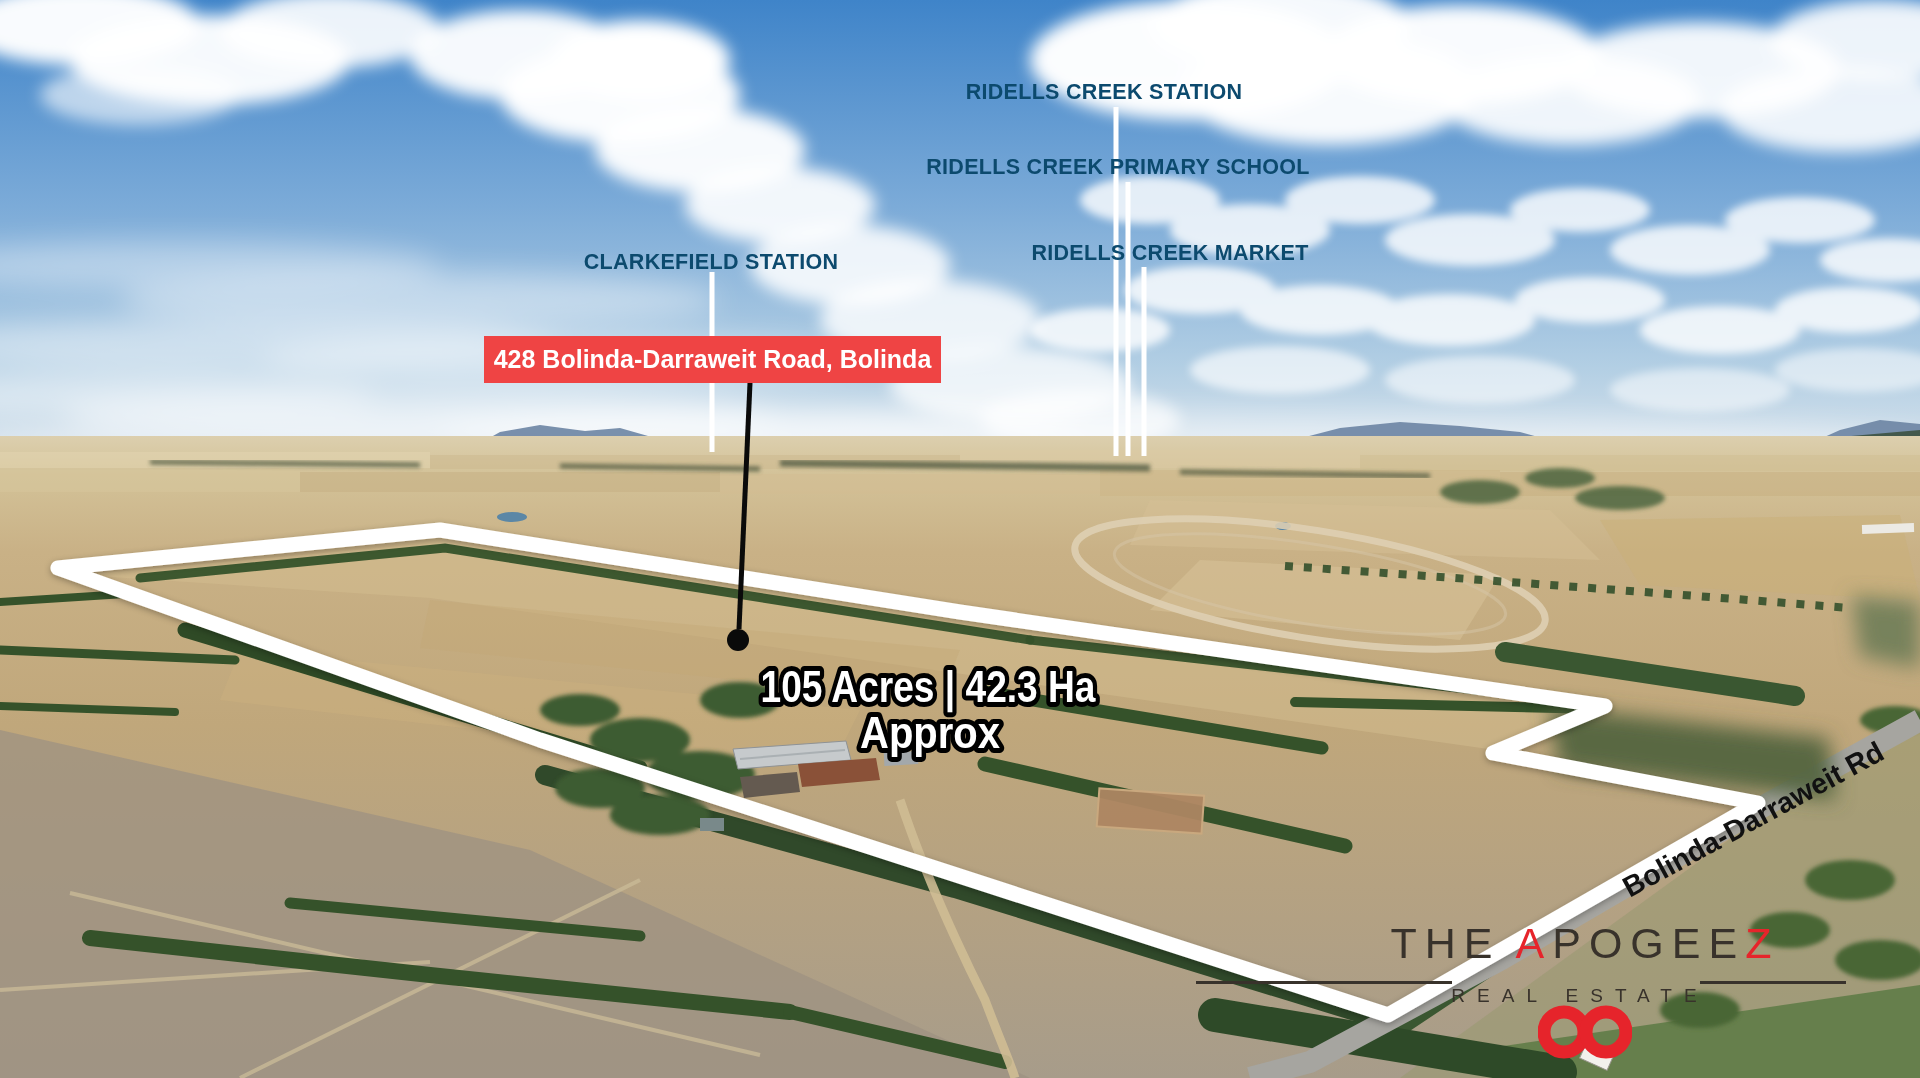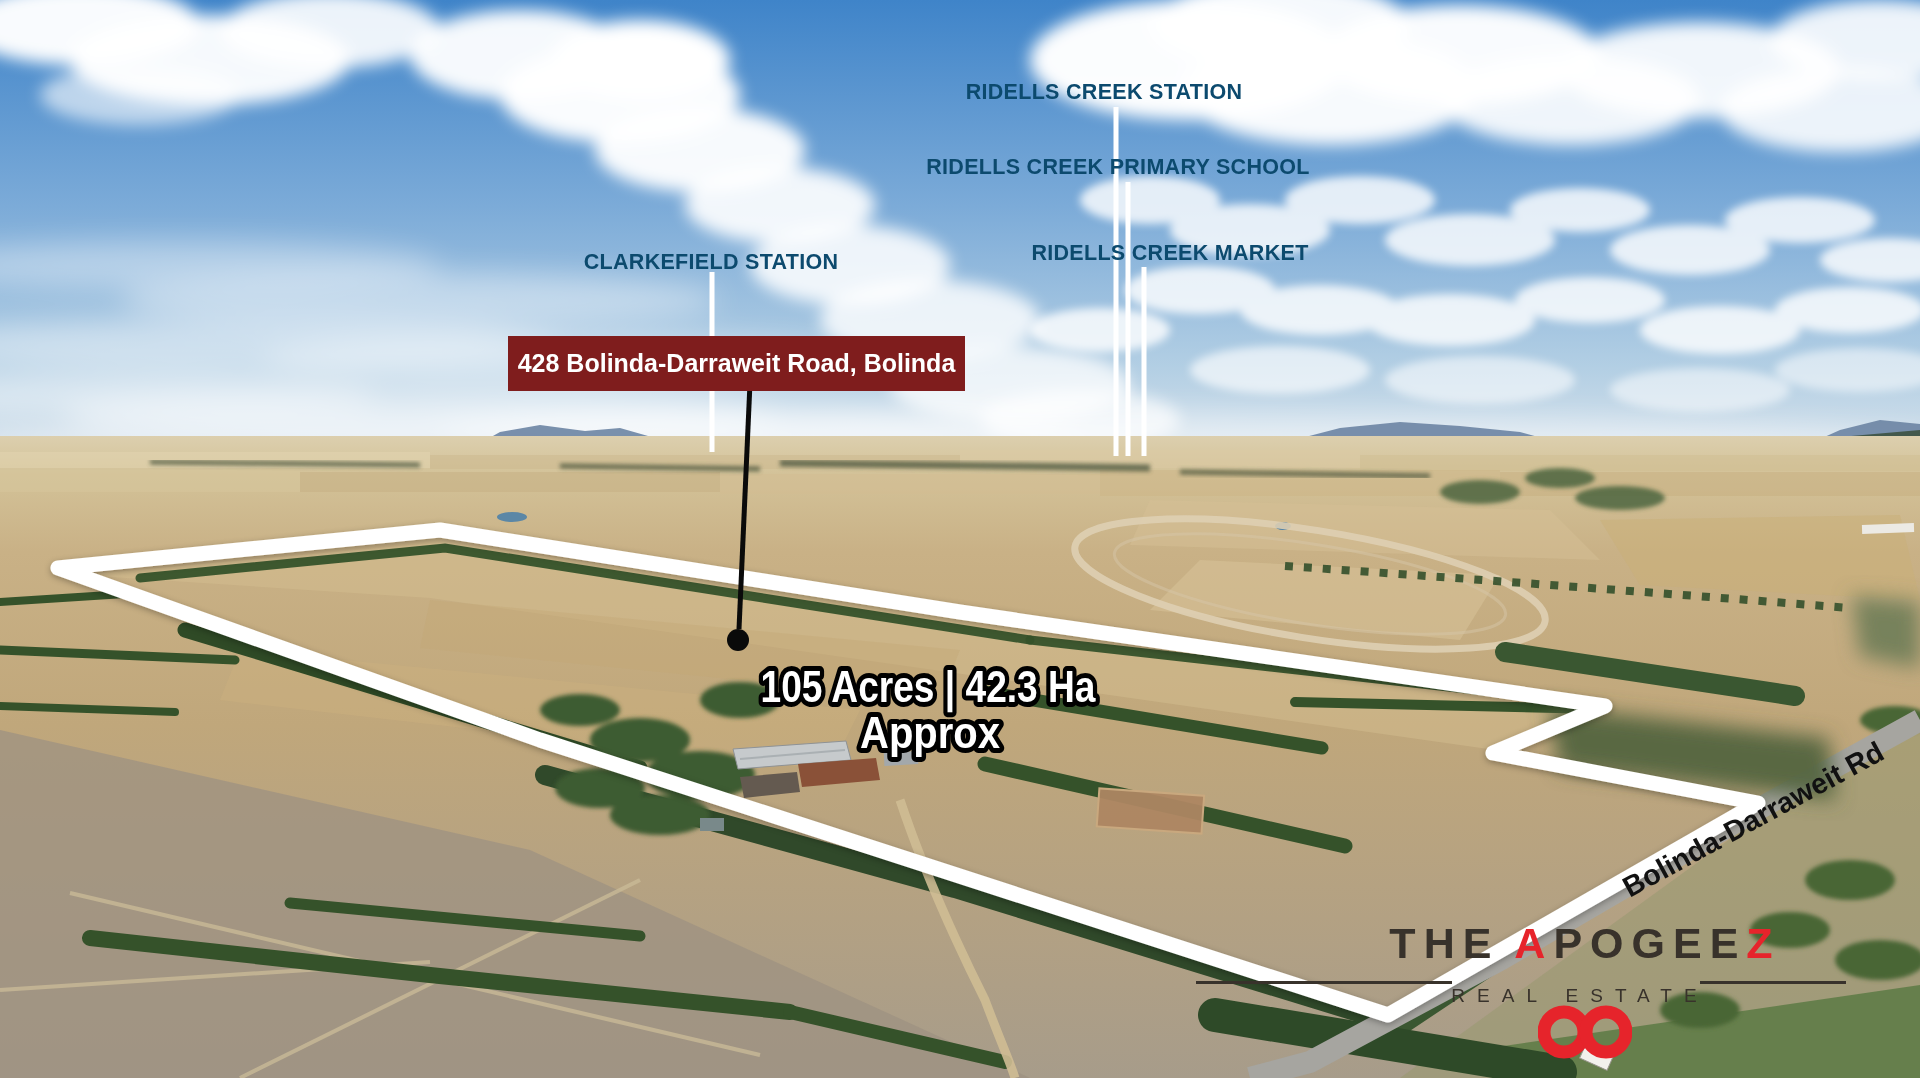--- a/index.html
+++ b/index.html
@@ -2,25 +2,25 @@
 <html><head>
 <meta charset="utf-8">
 <title></title>
 <style>
   html,body{margin:0;padding:0;background:#222;}
   #stage{position:relative;width:1920px;height:1078px;overflow:hidden;
          font-family:"Liberation Sans",sans-serif;background:#c8b288;}
   #scene,#overlay{position:absolute;left:0;top:0;width:1920px;height:1078px;}
   .lm-label{position:absolute;transform:translate(-50%,-50%);white-space:nowrap;
             font-weight:700;font-size:21.5px;color:#0c4a6e;letter-spacing:.3px;}
-  .addr-box{position:absolute;left:508px;top:336px;width:457px;height:55px;
-            background:#7f1d1d;display:flex;align-items:center;justify-content:center;}
+  .addr-box{position:absolute;left:484px;top:336px;width:457px;height:47px;
+            background:#ef4444;display:flex;align-items:center;justify-content:center;}
   .addr-box span{color:#fff;font-weight:700;font-size:25px;white-space:nowrap;}
   .logo-main{position:absolute;left:1585px;top:943px;transform:translate(-50%,-50%);
-             display:flex;gap:15px;white-space:nowrap;font-size:43px;font-weight:700;
+             display:flex;gap:15px;white-space:nowrap;font-size:43px;font-weight:400;
              letter-spacing:8px;color:#38322b;}
   .logo-main .red{color:#e6242b;}
   .logo-tagline{position:absolute;left:1580px;top:984px;transform:translate(-50%,-50%);
              font-size:19px;letter-spacing:12px;color:#38322b;white-space:nowrap;margin-top:12px;}
   .tag-line{position:absolute;height:3px;background:#38322b;}
   .logo-infinity{position:absolute;left:1538px;top:1000px;width:94px;height:64px;}
 </style>
 </head>
 <body>
 

